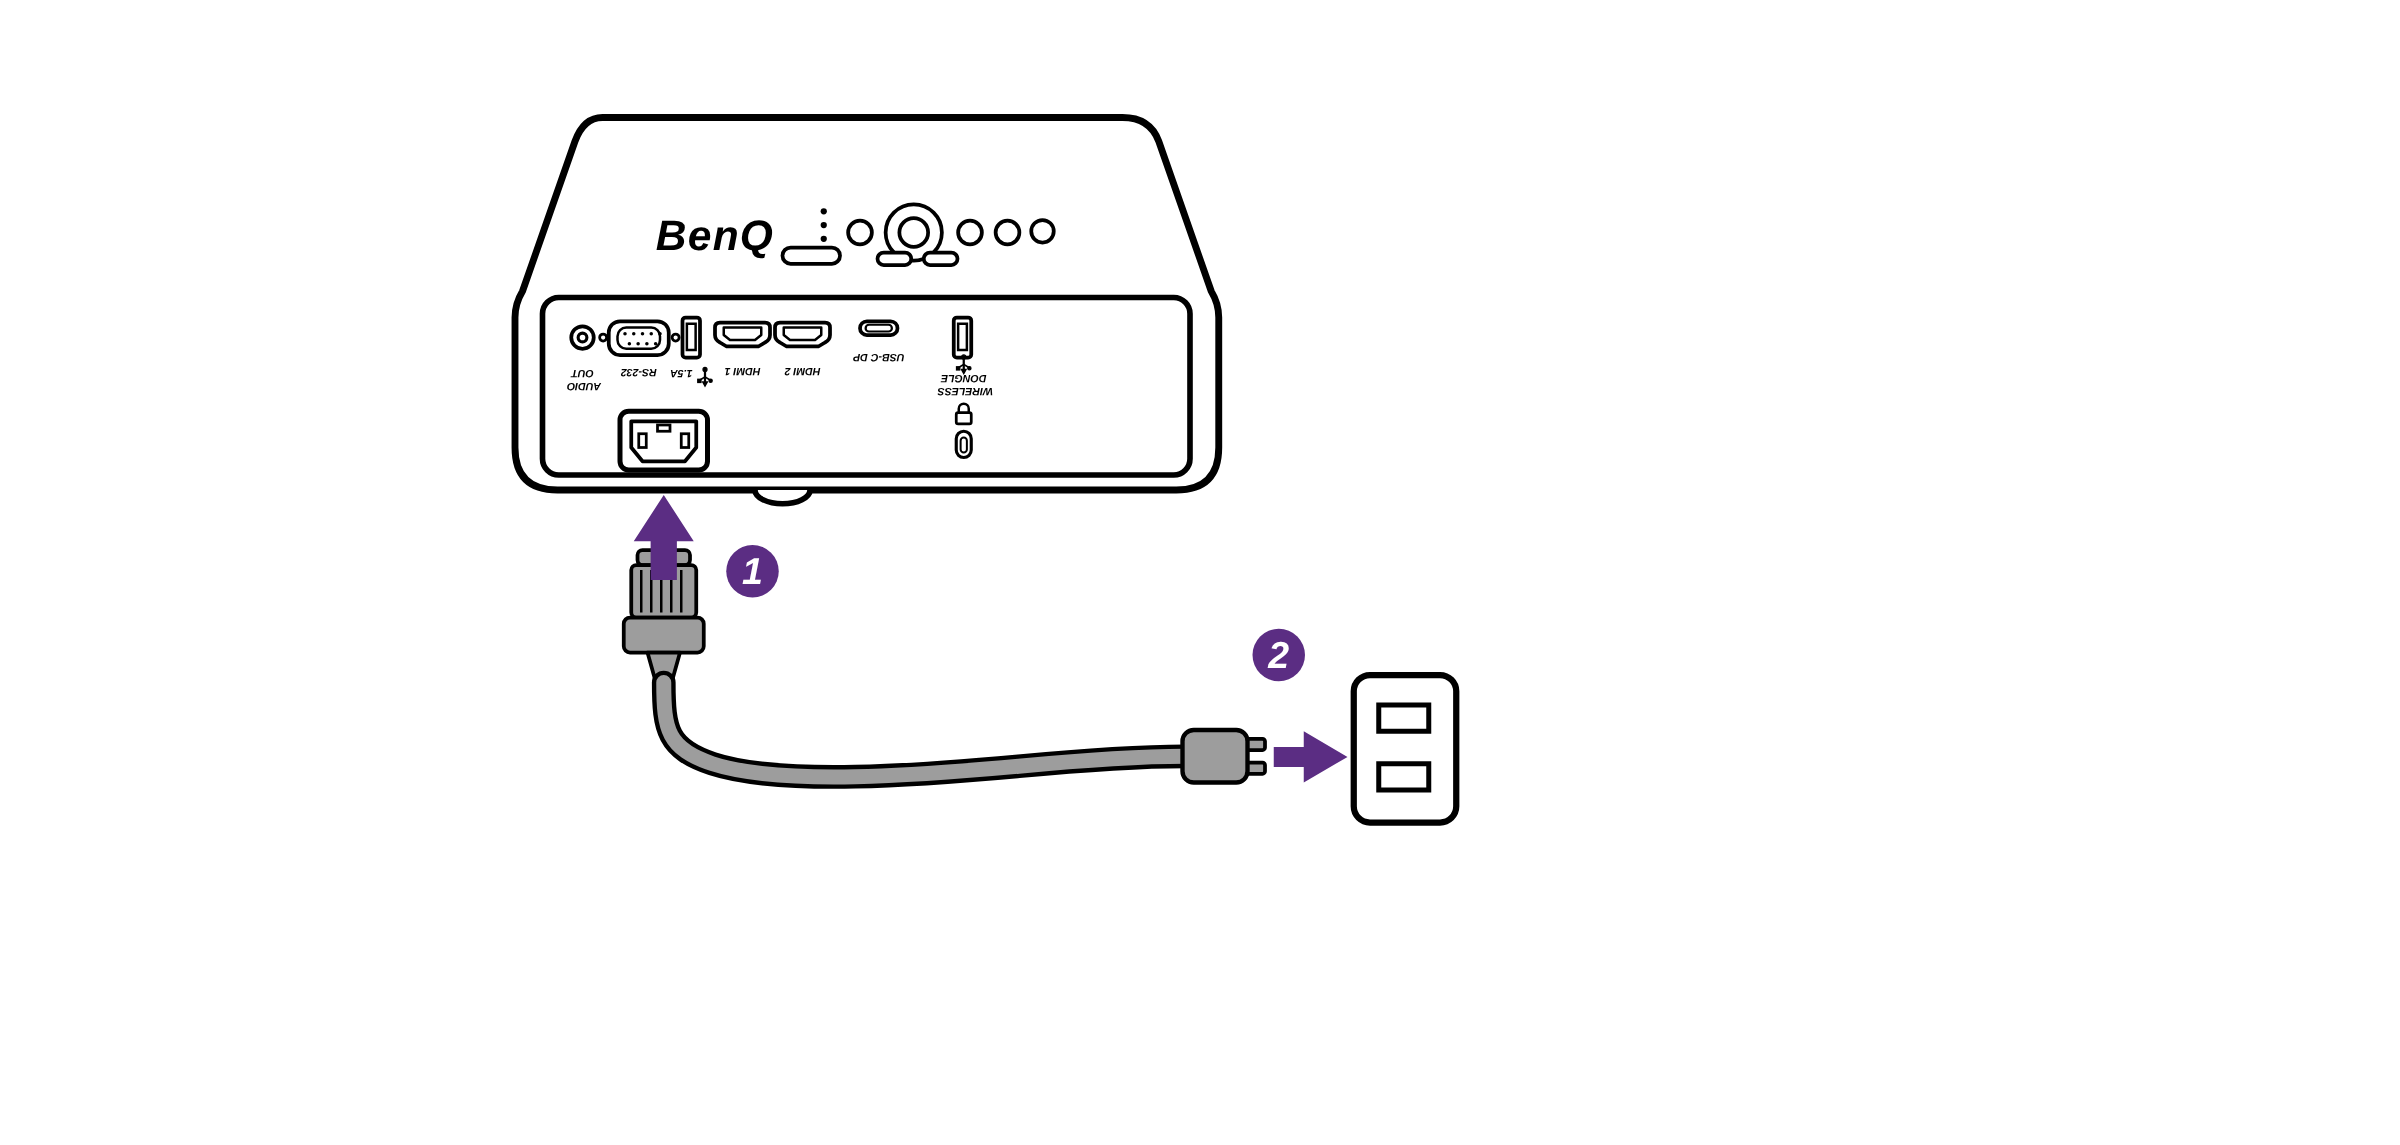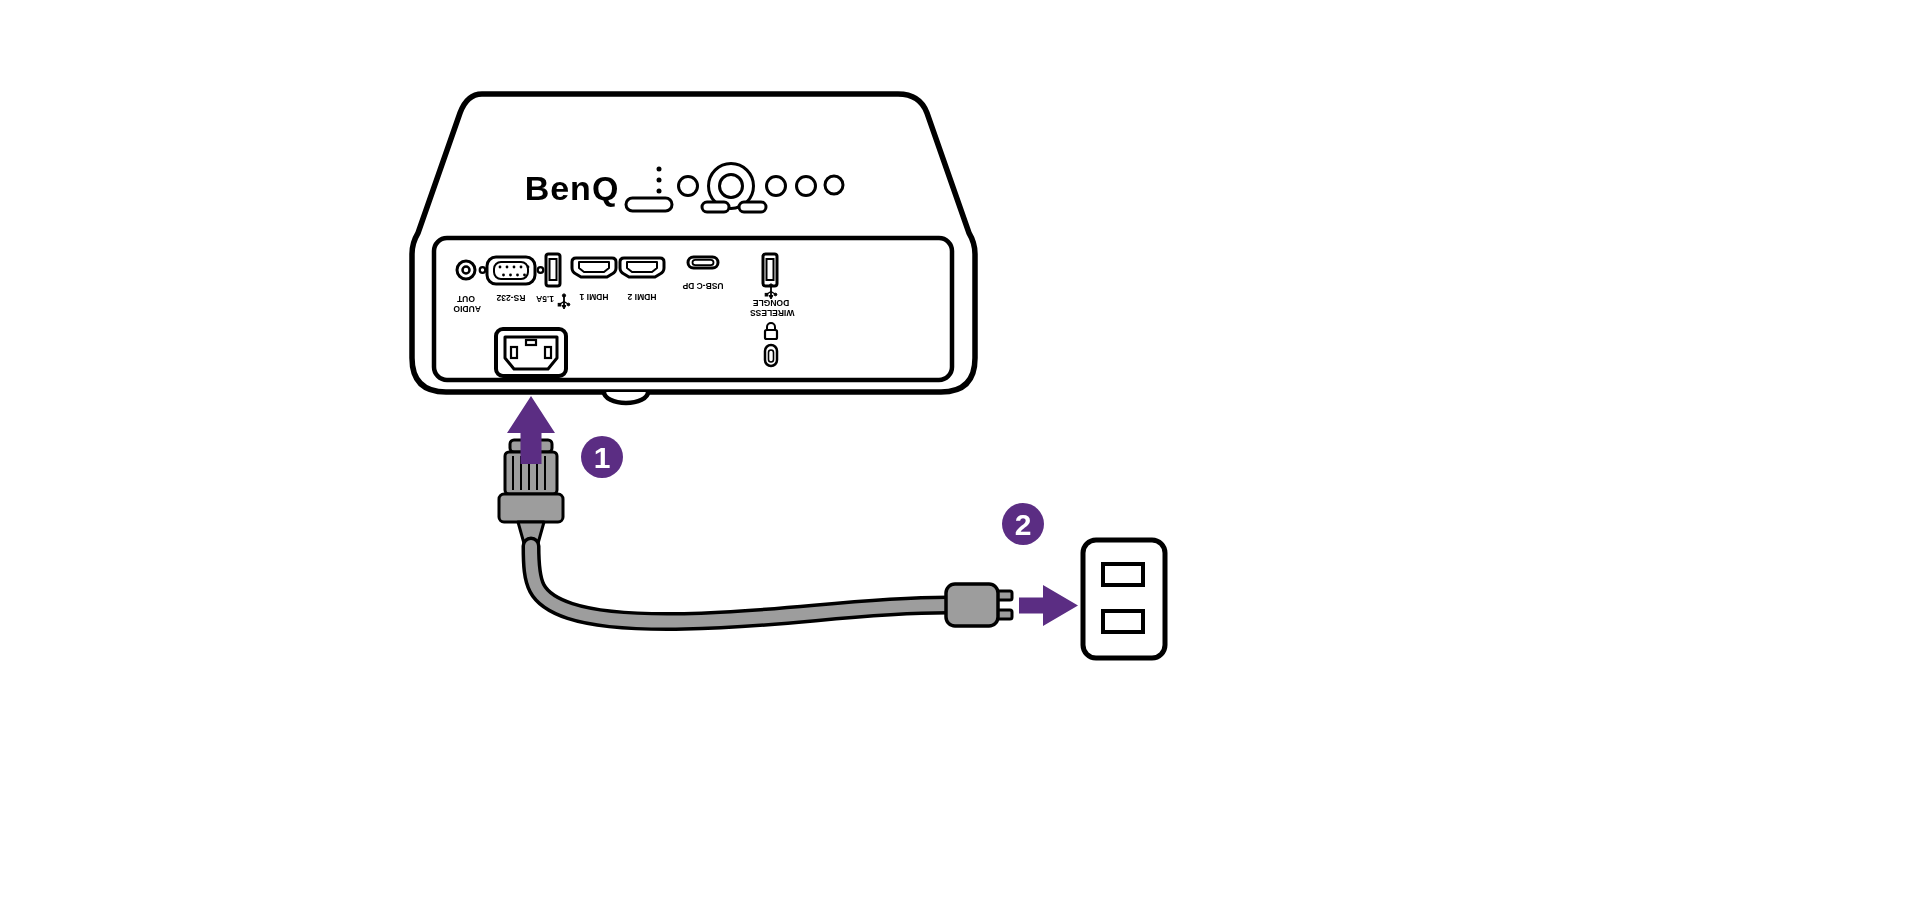--- a/index.html
+++ b/index.html
@@ -1,16 +1,16 @@
 <!DOCTYPE html>
 <html><head>
 <meta charset="utf-8">
 <style>
   html,body{margin:0;padding:0;background:#ffffff;}
-  .canvas{position:relative;width:1920px;height:916px;background:#ffffff;overflow:hidden;}
+  .canvas{position:relative;width:1920px;height:916px;background:#ffffff;overflow:hidden;font-style:italic;}
   svg text{font-family:"Liberation Sans", sans-serif;}
   .port-label{font-size:8.5px;font-weight:bold;fill:#000;}
   .logo-text{font-size:34px;font-weight:bold;fill:#000;letter-spacing:1px;}
   .badge-text{font-size:30px;font-weight:bold;fill:#ffffff;}
   .ln{stroke:#000;fill:#ffffff;}
 </style>
 </head>
 <body>
 
 <div class="canvas">

